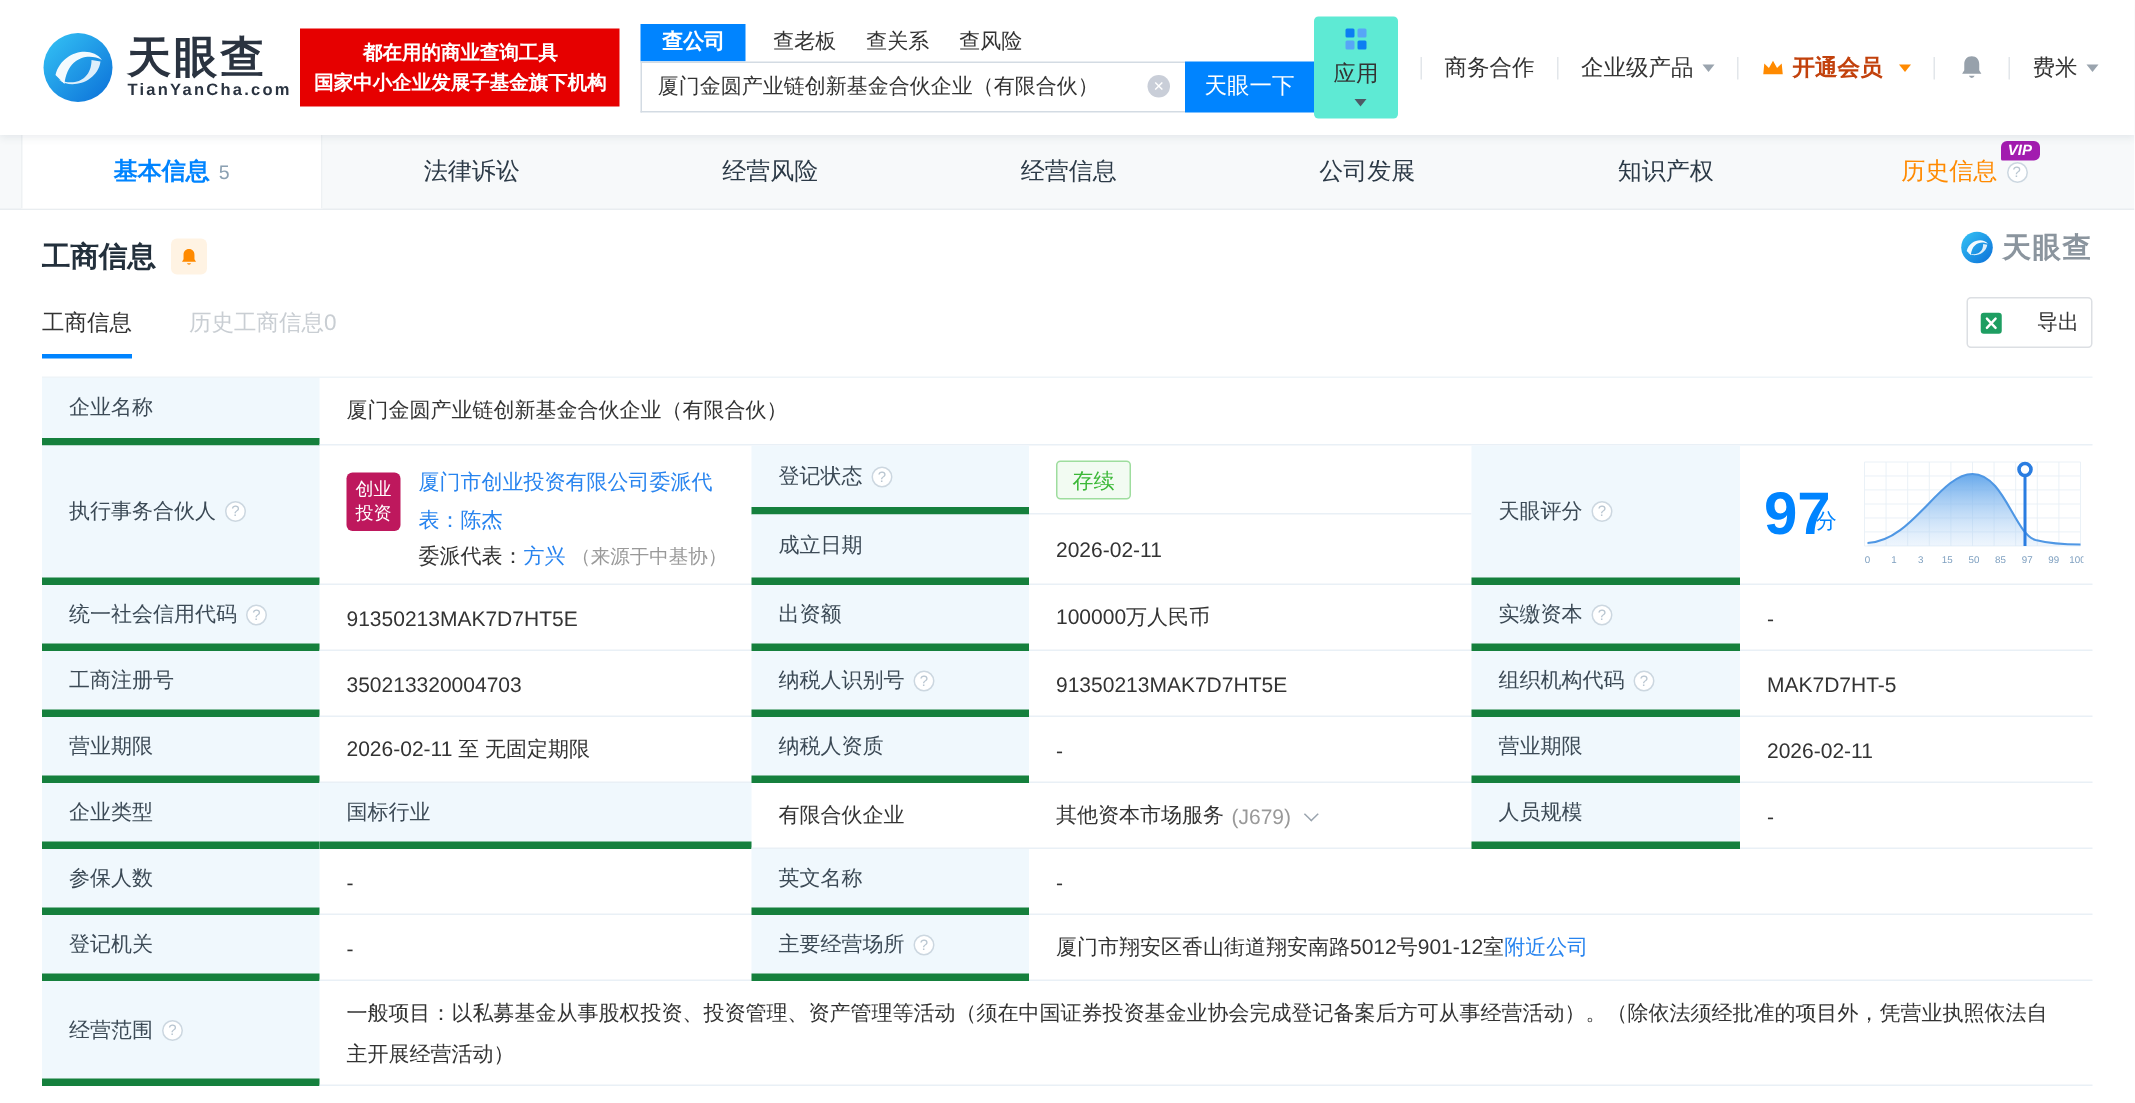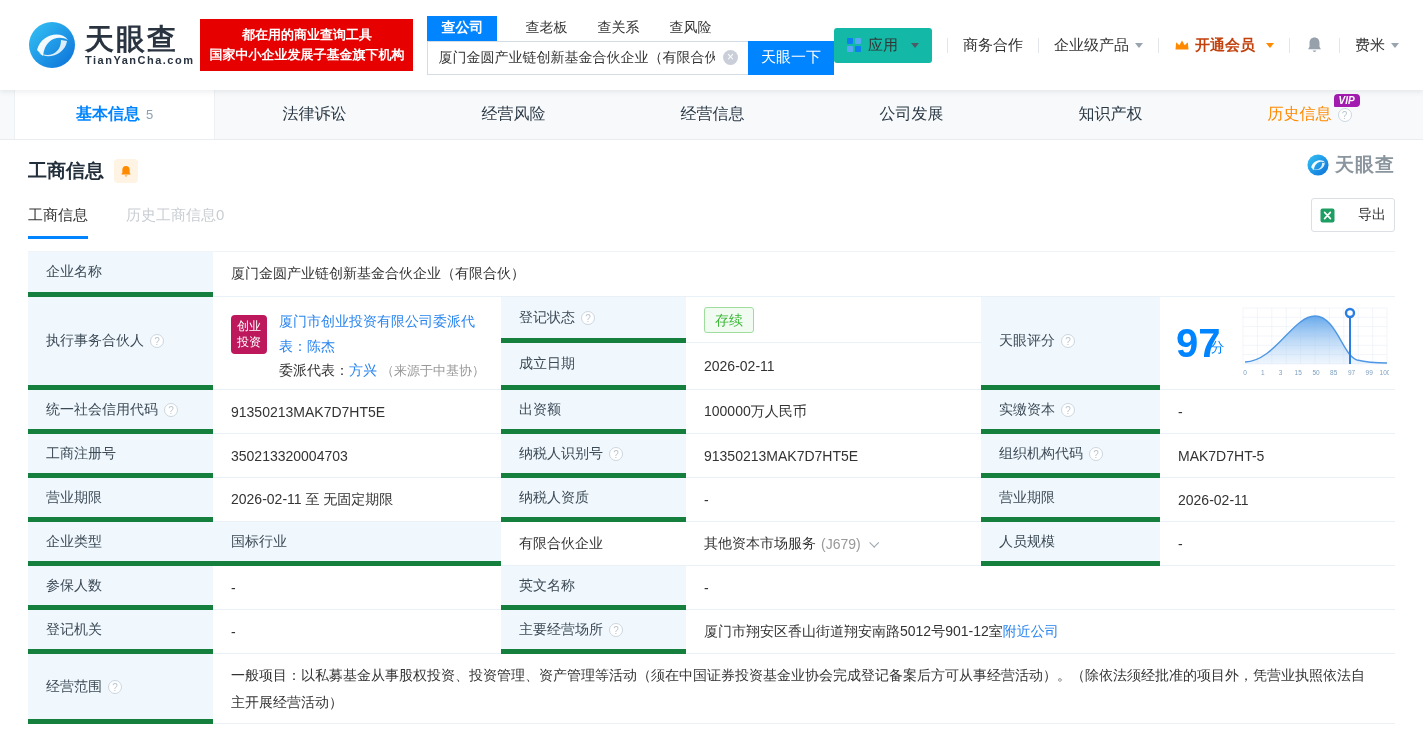--- a/index.html
+++ b/index.html
@@ -8,36 +8,36 @@
 
   
   .topbar { height:90px; display:flex; align-items:center; padding:0 24px 0 28px;
     background:#fff; box-shadow:0 2px 5px rgba(70,90,110,.10); position:relative; z-index:5; }
   .logo-area { display:flex; align-items:center; gap:9px; }
   .logo-text .brand { font-size:29px; font-weight:700; color:#2a3340; letter-spacing:2px; line-height:1.05; }
   .logo-text .domain { font-size:11px; font-weight:700; color:#2a3340; letter-spacing:1.5px; }
   .promo { margin-left:6px; background:#e60000; color:#fff; font-size:13px; font-weight:700;
     padding:6px 9px; line-height:1.55; text-align:center; white-space:nowrap; }
   .search-block { margin-left:14px; width:452px; }
-  .search-tabs { display:flex; align-items:flex-end; gap:26px; font-size:14px; margin-bottom:0; }
+  .search-tabs { display:flex; align-items:flex-end; gap:16px; font-size:14px; margin-bottom:0; }
   .search-tabs .stab { padding:3px 2px 4px; color:#333; cursor:pointer; }
   .search-tabs .stab.active { background:#0084ff; color:#fff; padding:3px 14px 4px; font-weight:700; }
   .search-row { display:flex; height:34px; }
   .search-input-wrap { flex:1; border:1px solid #d3dbe3; border-right:none; display:flex; align-items:center; background:#fff; }
   .search-input-wrap input { flex:1; border:none; outline:none; font-size:14px; color:#333;
     padding:0 8px 0 10px; font-family:inherit; background:transparent; }
   .clear-btn { width:15px; height:15px; border-radius:50%; background:#c9ced8; margin-right:10px;
     position:relative; cursor:pointer; flex:0 0 auto; }
   .clear-btn::before { content:'×'; position:absolute; left:0; top:0; width:15px; height:15px;
     color:#fff; font-size:12px; line-height:14px; text-align:center; }
   .search-btn { width:86px; background:#0084ff; color:#fff; border:none; font-size:15px;
     font-family:inherit; cursor:pointer; }
   .top-nav { margin-left:auto; display:flex; align-items:center; font-size:15px; color:#333; }
-  .app-chip { display:flex; align-items:center; gap:7px; background:#14b8a6; border-radius:3px;
-    padding:8px 13px; cursor:pointer; }
+  .app-chip { display:flex; align-items:center; gap:7px; background:#5eead4; border-radius:3px;
+    padding:8px 13px; cursor:pointer;flex-direction:column; }
   .grid-ico { width:14px; height:14px; display:grid; grid-template-columns:6px 6px; grid-template-rows:6px 6px; gap:2px; }
   .grid-ico i { background:#0c7ef2; border-radius:1px; }
   .grid-ico i:nth-child(2){ background:#57a6f7; } .grid-ico i:nth-child(3){ background:#57a6f7; }
   .caret { width:0; height:0; border-left:4px solid transparent; border-right:4px solid transparent;
     border-top:5px solid #4e5a66; margin-left:6px; display:inline-block; }
   .caret.orange { border-top-color:#ff8a00; }
   .nav-sep { width:1px; height:15px; background:#e2e6ea; margin:0 15px; }
   .nav-item { display:flex; align-items:center; cursor:pointer; white-space:nowrap; }
   .vip-link { color:#c2410c; font-weight:700; display:flex; align-items:center; gap:5px; cursor:pointer; }
   .bell-btn { cursor:pointer; display:flex; align-items:center; }

